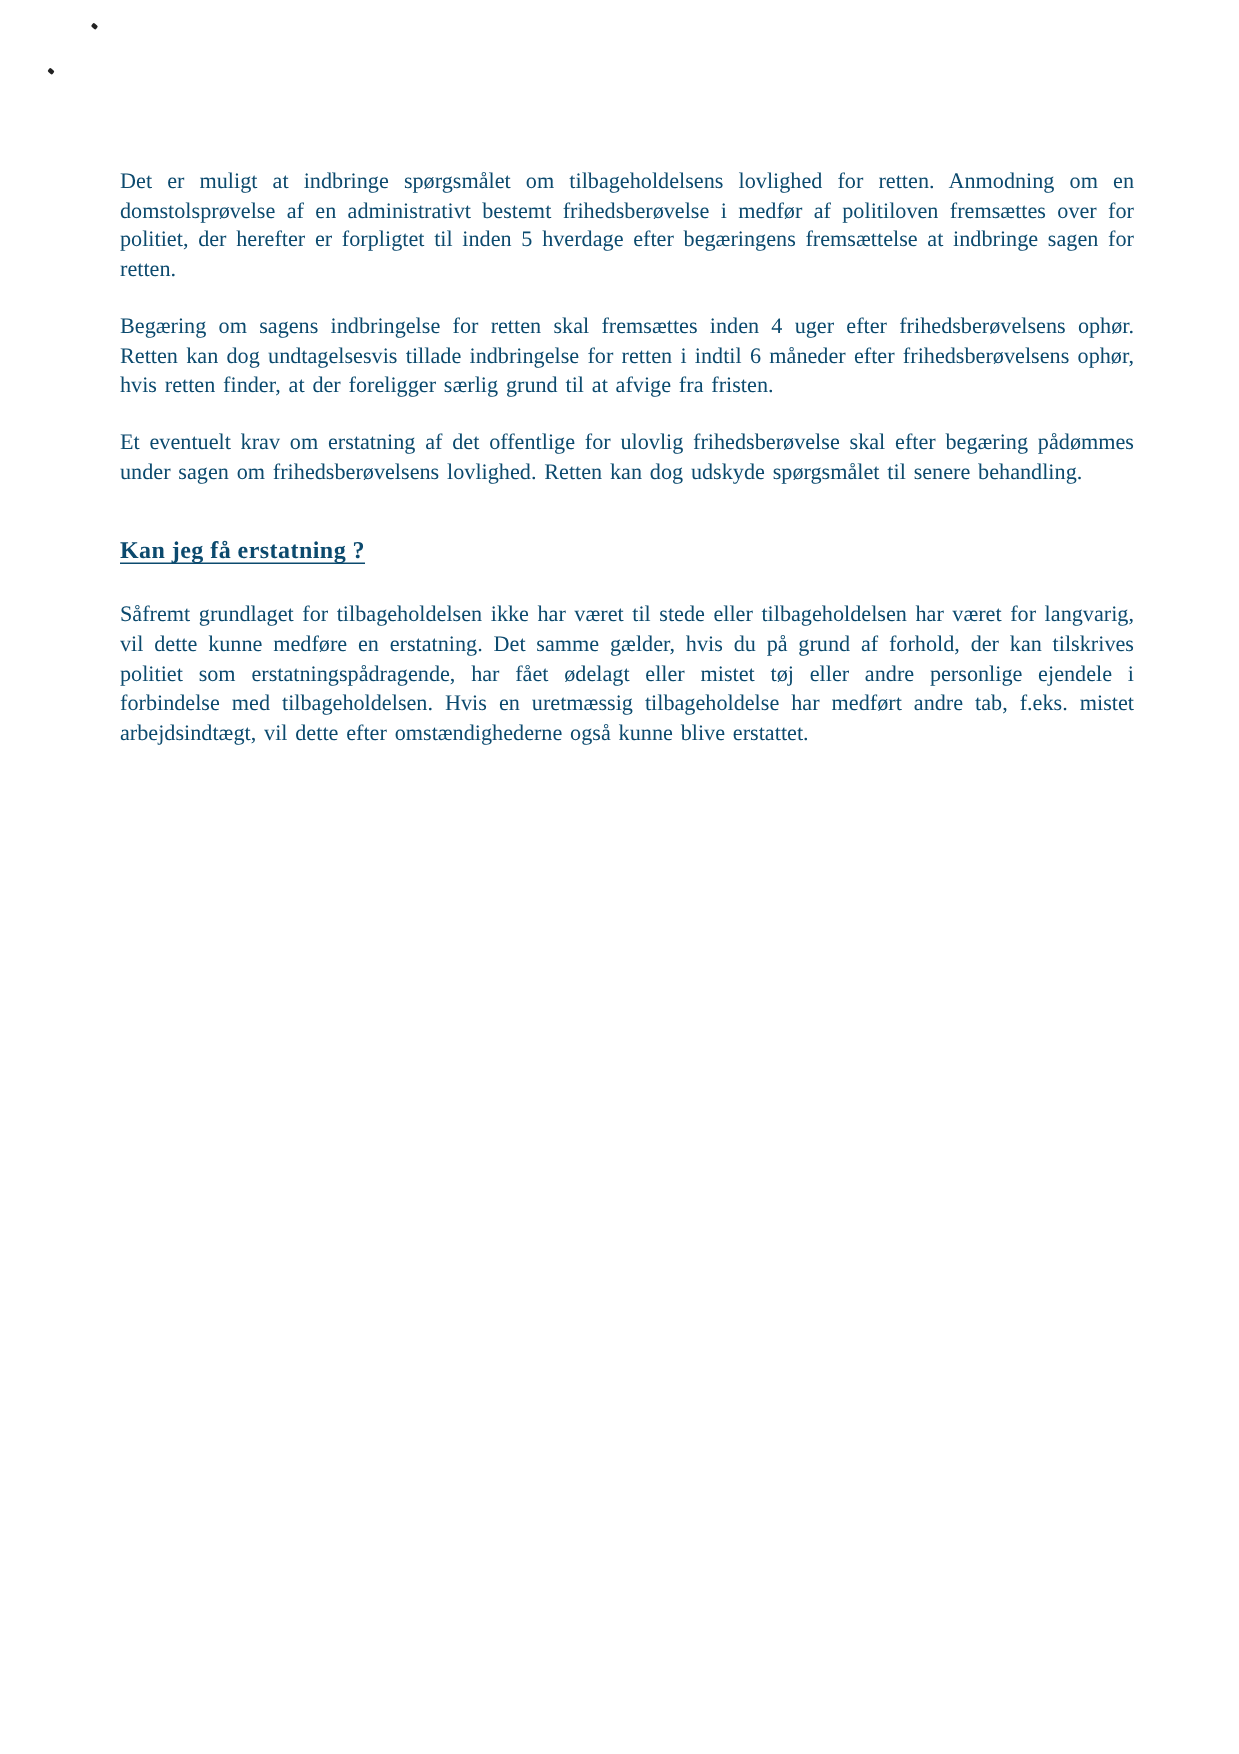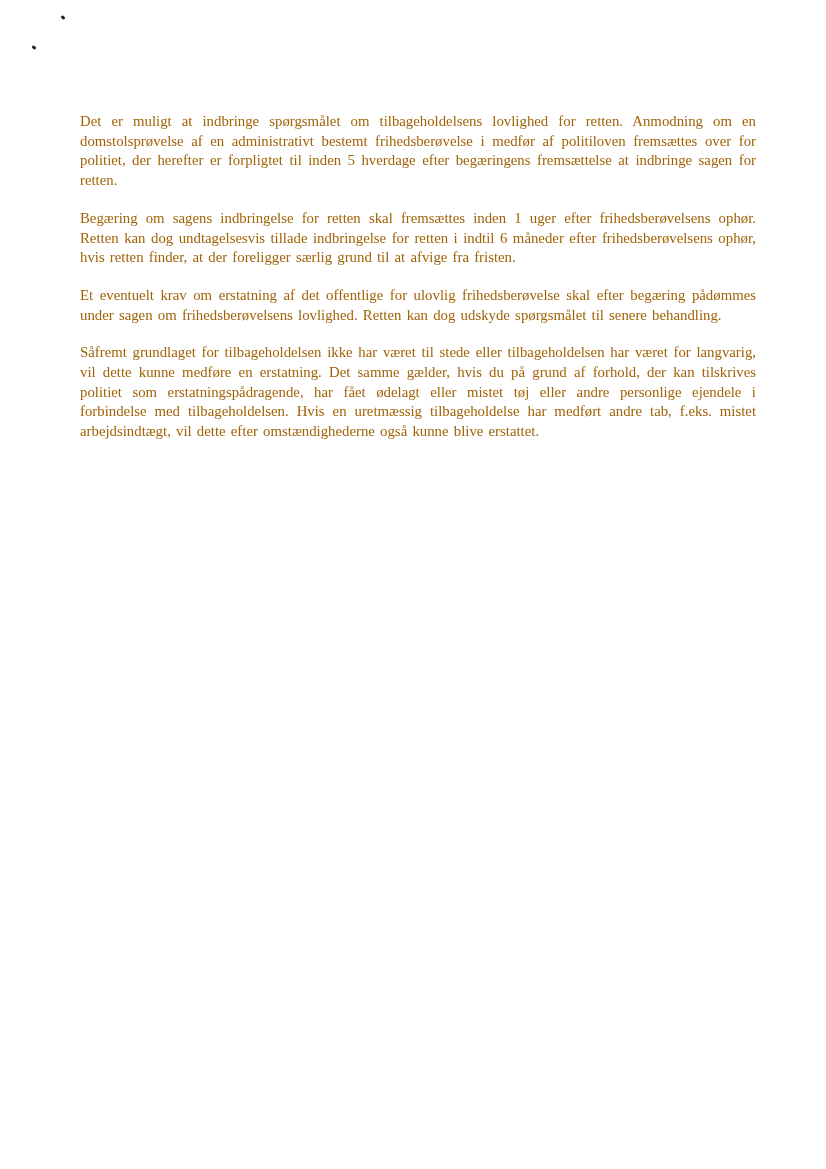--- a/index.html
+++ b/index.html
@@ -7,21 +7,21 @@
     padding: 0;
     background: #ffffff;
   }
   .page {
     position: relative;
     width: 826px;
     height: 1169px;
     background: #ffffff;
     overflow: hidden;
     font-family: "Liberation Serif", "DejaVu Serif", serif;
-    color: #a16207;
+    color: #0c4a6e;
   }
   .scan-speck {
     position: absolute;
     width: 4px;
     height: 3px;
     background: #222;
     border-radius: 1px;
     transform: rotate(40deg);
   }
   .speck-1 { left: 61px; top: 16px; }
@@ -56,23 +56,24 @@
 <div class="page">
 
   <span class="scan-speck speck-1"></span>
   <span class="scan-speck speck-2"></span>
 
   <div class="content">
 
     <p class="para">Det er muligt at indbringe spørgsmålet om tilbageholdelsens lovlighed for retten. Anmodning om en domstolsprøvelse af en administrativt bestemt frihedsberøvelse i medfør af politiloven fremsættes over for politiet, der herefter er forpligtet til inden 5 hverdage efter begæringens fremsættelse at indbringe sagen for retten.</p>
 
 
-    <p class="para">Begæring om sagens indbringelse for retten skal fremsættes inden 1 uger efter frihedsberøvelsens ophør. Retten kan dog undtagelsesvis tillade indbringelse for retten i indtil 6 måneder efter frihedsberøvelsens ophør, hvis retten finder, at der foreligger særlig grund til at afvige fra fristen.</p>
+    <p class="para">Begæring om sagens indbringelse for retten skal fremsættes inden 4 uger efter frihedsberøvelsens ophør. Retten kan dog undtagelsesvis tillade indbringelse for retten i indtil 6 måneder efter frihedsberøvelsens ophør, hvis retten finder, at der foreligger særlig grund til at afvige fra fristen.</p>
 
     <p class="para">Et eventuelt krav om erstatning af det offentlige for ulovlig frihedsberøvelse skal efter begæring pådømmes under sagen om frihedsberøvelsens lovlighed. Retten kan dog udskyde spørgsmålet til senere behandling.</p>
 
 
+    <h2 class="section-heading">Kan jeg få erstatning ?</h2>
 
     <p class="para">Såfremt grundlaget for tilbageholdelsen ikke har været til stede eller tilbageholdelsen har været for langvarig, vil dette kunne medføre en erstatning. Det samme gælder, hvis du på grund af forhold, der kan tilskrives politiet som erstatningspådragende, har fået ødelagt eller mistet tøj eller andre personlige ejendele i forbindelse med tilbageholdelsen. Hvis en uretmæssig tilbageholdelse har medført andre tab, f.eks. mistet arbejdsindtægt, vil dette efter omstændighederne også kunne blive erstattet.</p>
 
 
   </div>
 </div>
 
 </body></html>

